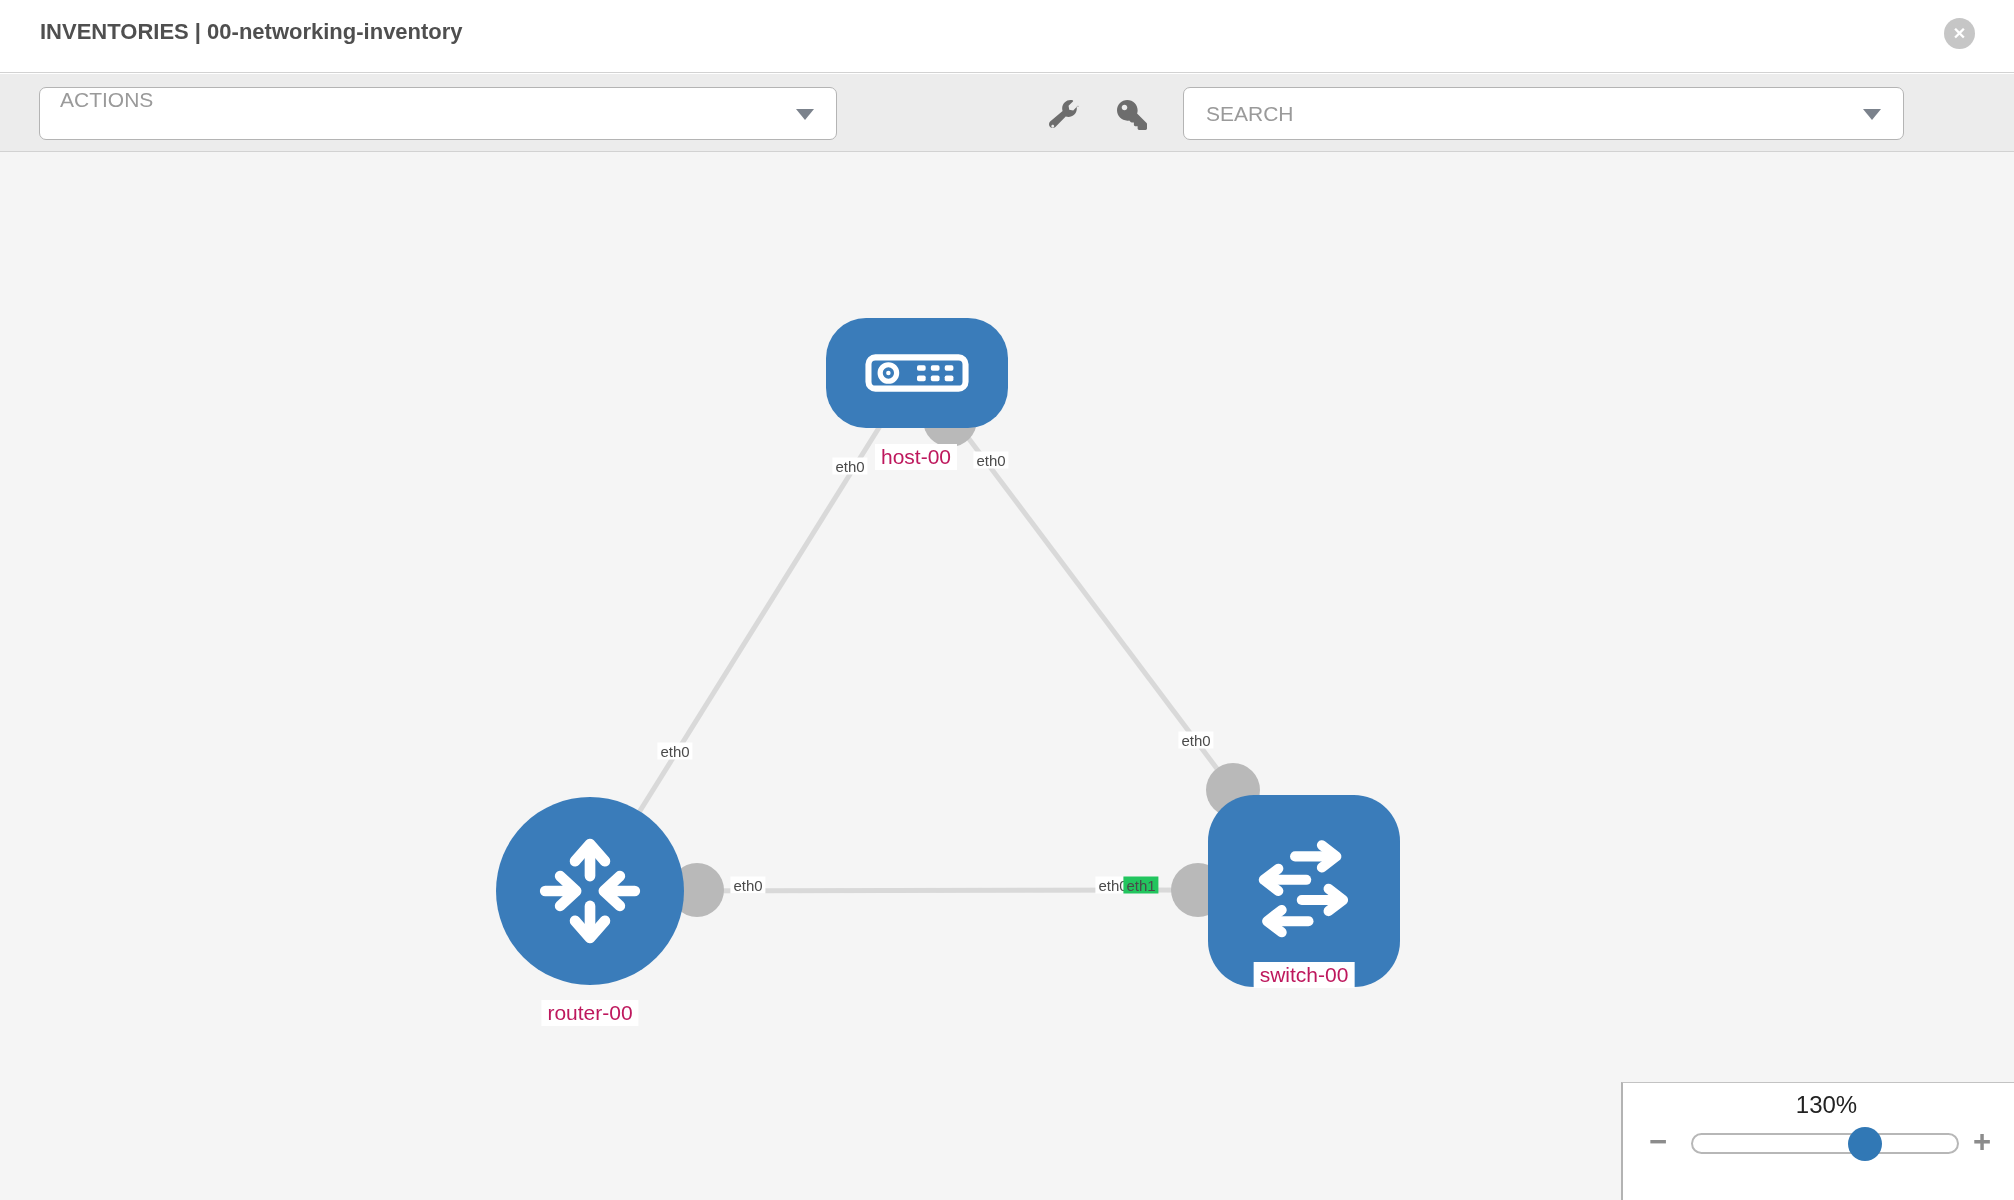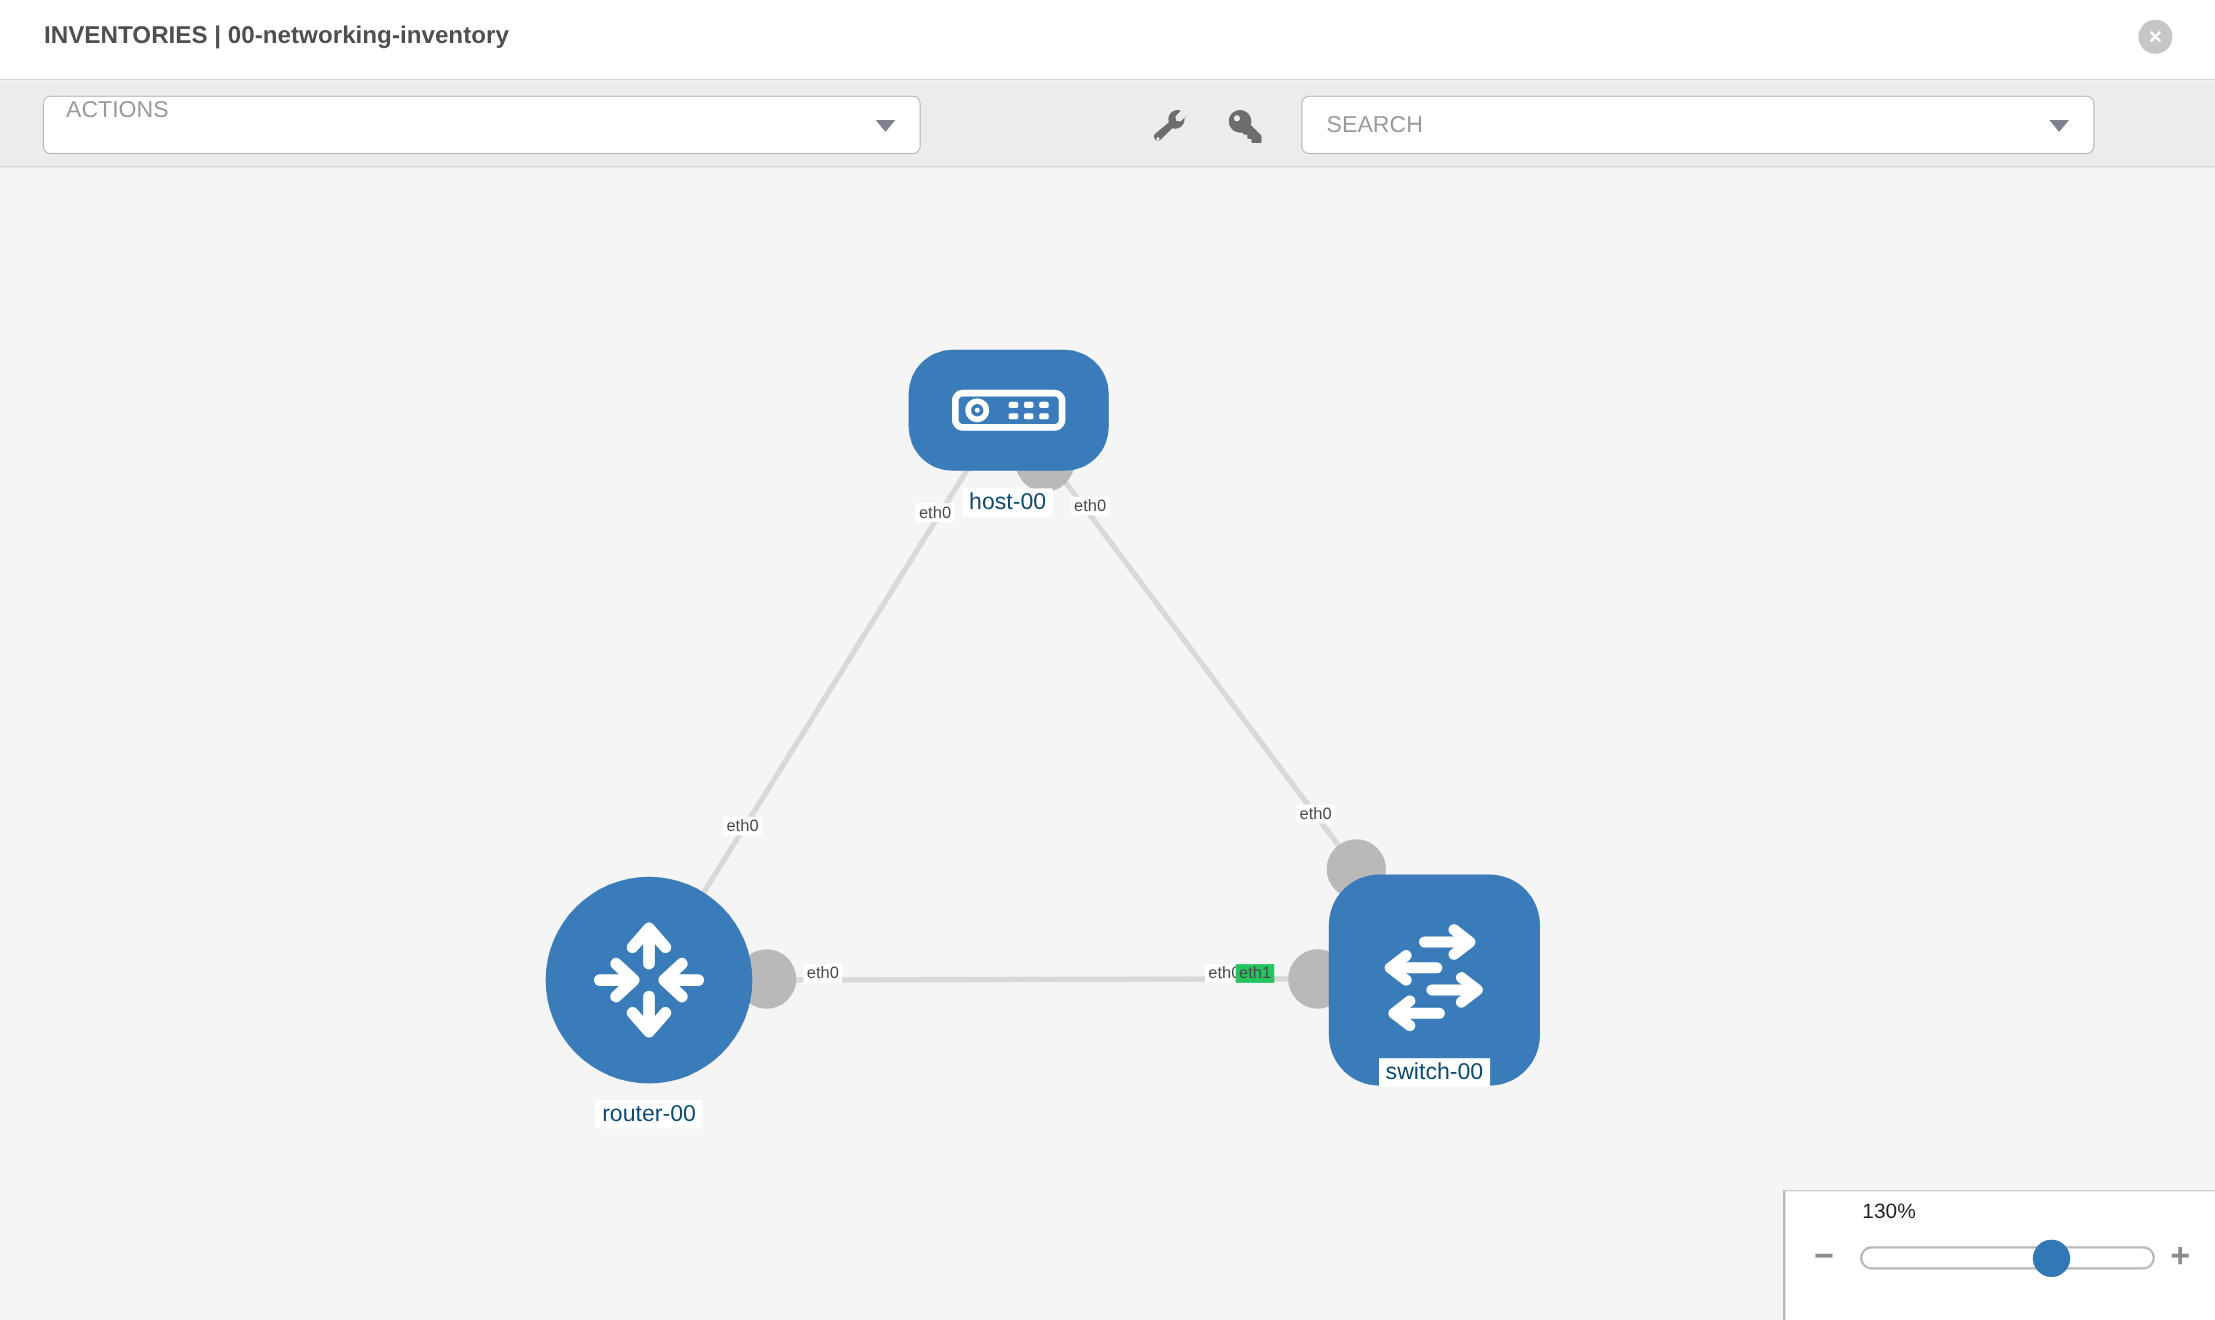--- a/index.html
+++ b/index.html
@@ -31,41 +31,41 @@
     justify-content:center;cursor:pointer}
   #wrench-btn{left:1047px}
   #key-btn{left:1115px}
   
   .canvas{position:absolute;left:0;top:152px;width:2014px;height:1048px;background:#f5f5f5;z-index:1}
   .links-svg{position:absolute;left:0;top:0;z-index:1}
   .node{position:absolute;display:flex;align-items:center;justify-content:center;z-index:2;cursor:pointer}
   #node-host{left:826px;top:166px;width:182px;height:110px;background:#3a7cba;border-radius:40px}
   #node-router{left:496px;top:645px;width:188px;height:188px;background:#3a7cba;border-radius:50%}
   #node-switch{left:1208px;top:643px;width:192px;height:192px;background:#3a7cba;border-radius:46px}
-  .node-label{position:absolute;transform:translateX(-50%);background:#fff;color:#0c4a6e;
+  .node-label{position:absolute;transform:translateX(-50%);background:#fff;color:#be185d;
     font-size:21px;padding:1px 6px;white-space:nowrap;z-index:4}
   #label-host{left:916px;top:292px}
   #label-router{left:590px;top:848px}
   #label-switch{left:1304px;top:810px}
   .iface{position:absolute;transform:translate(-50%,-50%);background:#fff;color:#4a4a4a;
     font-size:15px;padding:0 3px;white-space:nowrap;z-index:3}
   #if-host-left{left:850px;top:314px}
   #if-host-right{left:991px;top:308px}
   #if-link-rh{left:675px;top:599px}
   #if-link-hs{left:1196px;top:588px}
   #if-router-right{left:748px;top:733px}
   .iface-pair{position:absolute;left:1127px;top:733px;transform:translate(-50%,-50%);
     display:flex;align-items:center;z-index:3;font-size:15px;color:#4a4a4a}
   .iface-pair .clipped{display:inline-block;width:26px;overflow:hidden;background:#fff;
     padding-left:3px;white-space:nowrap}
   .iface-pair .top-label{background:#22c55e;padding:0 3px;margin-left:-1px;white-space:nowrap}
   
   .zoom-panel{position:absolute;left:1621px;top:1082px;width:393px;height:118px;background:#fff;
     border-top:1px solid #c3c3c3;border-left:2px solid #b3b3b3;box-sizing:border-box;z-index:6}
-  .zoom-level{position:absolute;left:70px;width:267px;top:8px;font-size:19px;color:#222}
+  .zoom-level{position:absolute;left:70px;width:267px;top:8px;text-align:center;font-size:24px;color:#222}
   .zoom-minus{position:absolute;left:26px;top:40px;font-size:31px;font-weight:bold;color:#8c8c8c;
     cursor:pointer;user-select:none;line-height:38px}
   .zoom-plus{position:absolute;left:350px;top:40px;font-size:31px;font-weight:bold;color:#8c8c8c;
     cursor:pointer;user-select:none;line-height:38px}
   .zoom-track{position:absolute;left:68px;top:50px;width:268px;height:21px;border:2px solid #b7b7b7;
     border-radius:12px;background:#fff;box-sizing:border-box;cursor:pointer}
   .zoom-handle{position:absolute;left:225px;top:44px;width:34px;height:34px;border-radius:50%;
     background:#3178b5;cursor:grab}
 </style>
 </head>

